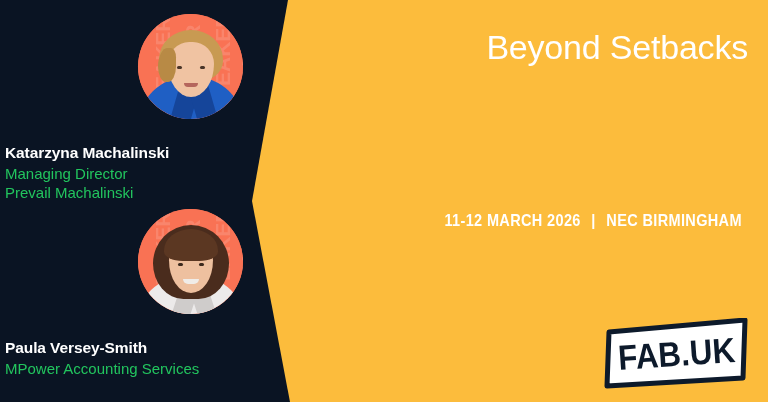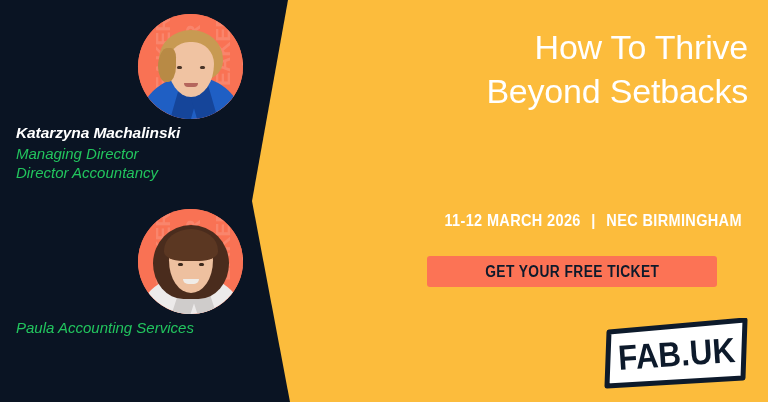--- a/index.html
+++ b/index.html
@@ -162,24 +162,23 @@
   }
   .p2 .eye-l { left: 50%; margin-left: -13px; }
   .p2 .eye-r { left: 50%; margin-left: 8px; }
   .p2 .mouth {
     position: absolute; top: 70px; left: 50%; margin-left: -8px;
     width: 16px; height: 5px; background: #f0ece8;
     border-radius: 0 0 9px 9px;
   }
 
   .speaker-info {
-    margin-top: 4px;
-    padding-left: 16px;
+    margin-top: 24px;
+    padding-left: 5px;
     color: #ffffff;
-    font-style: italic;
   }
   .speaker-name {
     font-size: 15.5px;
     font-weight: 700;
     letter-spacing: -0.1px;
     line-height: 1.28;
     margin-bottom: 1px;
   }
   .speaker-role,
   .speaker-company {
@@ -285,21 +284,21 @@
         <div class="face"></div>
         <div class="hair-side"></div>
         <div class="eye-l"></div>
         <div class="eye-r"></div>
         <div class="mouth"></div>
       </div>
     </div>
     <div class="speaker-info">
       <div class="speaker-name">Katarzyna Machalinski</div>
       <div class="speaker-role">Managing Director</div>
-      <div class="speaker-company">Director Accountancy</div>
+      <div class="speaker-company">Prevail Machalinski</div>
     </div>
   </div>
 
   <div class="speaker speaker-2">
     <div class="photo-wrap">
       <div class="photo-bg">
         <span class="wm wm1">SPEAKER</span>
         <span class="wm wm2">SPEAKER</span>
         <span class="wm wm3">SPEAKER</span>
         <span class="wm wm4">SPEAKER</span>
@@ -311,38 +310,35 @@
         <div class="neck"></div>
         <div class="hair-back"></div>
         <div class="face"></div>
         <div class="hair-top"></div>
         <div class="eye-l"></div>
         <div class="eye-r"></div>
         <div class="mouth"></div>
       </div>
     </div>
     <div class="speaker-info">
-      <div class="speaker-company">Paula Accounting Services</div>
+      <div class="speaker-name">Paula Versey-Smith</div>
+      <div class="speaker-company">MPower Accounting Services</div>
     </div>
   </div>
 
   <div class="headline">
-    <div>How To Thrive</div>
     <div>Beyond Setbacks</div>
   </div>
 
   <div class="event-meta">
     <span>11-12 MARCH 2026</span>
     <span class="sep">|</span>
     <span>NEC BIRMINGHAM</span>
   </div>
 
-  <button class="cta-button">
-    <span>GET YOUR FREE TICKET</span>
-  </button>
 
   <div class="logo">
     <svg viewBox="0 0 148 72" xmlns="http://www.w3.org/2000/svg">
       <polygon points="6,14 142,2 140,60 4,68" fill="#ffffff" stroke="#0d1a2b" stroke-width="5" stroke-linejoin="round"></polygon>
       <text x="74" y="48" text-anchor="middle" font-family="Liberation Sans, sans-serif" font-size="35" font-weight="700" fill="#0d1a2b" transform="rotate(-4 74 42) scale(0.9,1) translate(8.2,0)">FAB.UK</text>
     </svg>
   </div>
 
 </div>
 

